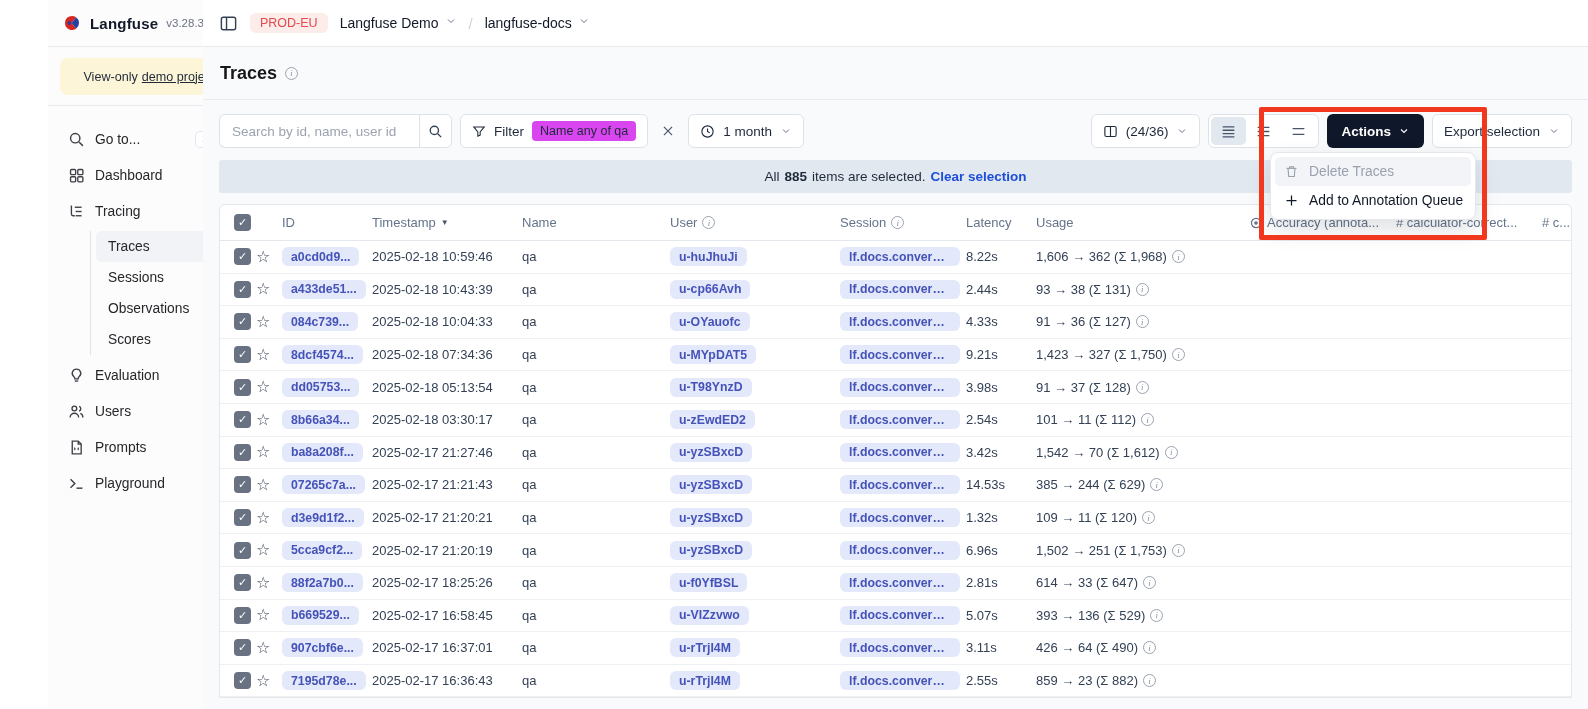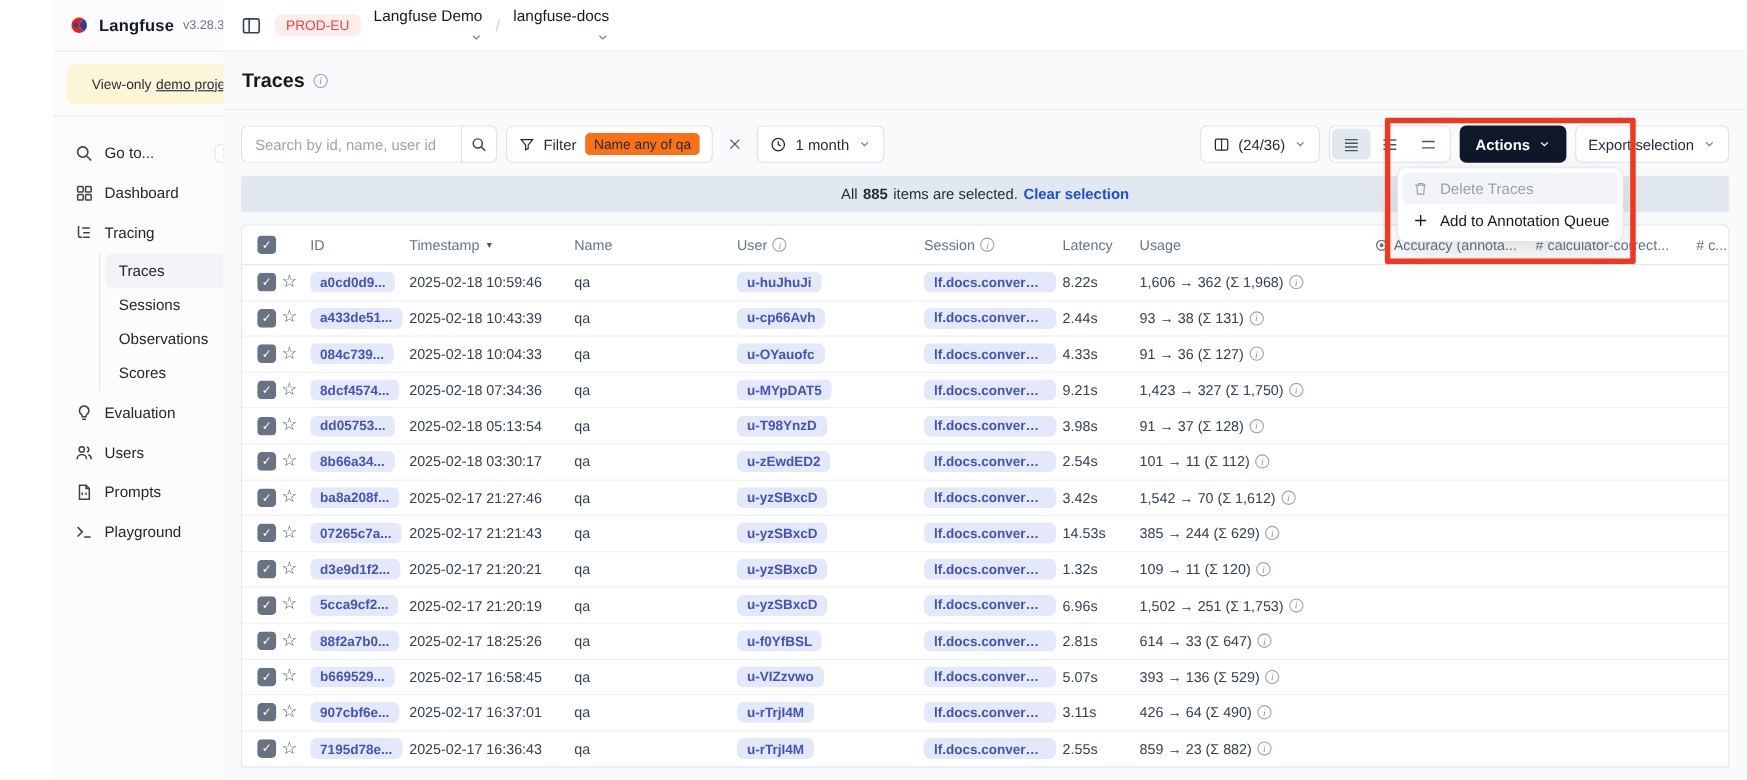--- a/index.html
+++ b/index.html
@@ -33,22 +33,22 @@
   .subnav li { height:31px; display:flex; align-items:center; padding-left:12px; margin-left:2px;
     font-size:13.8px; color:#27272a; border-radius:6px; cursor:pointer; }
   .subnav li.active { background:#f1f3f6; font-weight:500; }
 
   
   .topbar { position:absolute; left:203px; right:0; top:0; height:47px; background:#fff;
     border-bottom:1px solid #e8eaee; display:flex; align-items:center; gap:12px; padding:0 16px; }
   .panel-btn { color:#334155; cursor:pointer; display:flex; }
   .env-badge { background:#fcecea; color:#e5484d; font-size:12.5px; padding:3px 10px;
     border-radius:6px; font-weight:500; }
-  .crumb { display:flex; align-items:flex-end; gap:6px; font-size:14px; font-weight:500;
-    color:#111827; cursor:pointer;flex-direction:column; }
+  .crumb { display:flex; align-items:flex-start; gap:6px; font-size:14px; font-weight:500;
+    color:#111827; cursor:pointer; }
   .crumb-sep { color:#cbd5e1; font-size:15px; }
 
   
   .main { position:absolute; left:203px; right:0; top:47px; bottom:0; background:#f9fafb; }
   .page-head { height:53px; border-bottom:1px solid #e8eaee; display:flex; align-items:center;
     gap:8px; padding:0 17px; }
   .page-title { font-size:18px; font-weight:700; color:#18181b; }
   .info-i { display:inline-flex; width:13px; height:13px; border:1.3px solid #9aa3b0;
     border-radius:50%; align-items:center; justify-content:center; color:#8b94a3; flex:0 0 auto; }
   .info-i::after { content:"i"; font-size:9px; font-family:"Liberation Serif",serif; font-style:italic; }
@@ -57,21 +57,21 @@
   .tl, .tr { display:flex; align-items:center; gap:8px; }
   .ctrl { height:34px; background:#fff; border:1px solid #dde2e9; border-radius:6px;
     display:flex; align-items:center; gap:8px; padding:0 11px; font-size:13.5px; color:#1e293b; cursor:pointer; }
   .search-group { display:flex; }
   .search-input { width:200px; height:34px; border:1px solid #dde2e9; border-right:none;
     border-radius:6px 0 0 6px; padding:0 12px; font-size:13.5px; color:#334155; background:#fff;
     font-family:inherit; outline:none; }
   .search-input::placeholder { color:#9ca3af; }
   .search-btn { width:33px; height:34px; border:1px solid #dde2e9; border-radius:0 6px 6px 0;
     background:#fff; display:flex; align-items:center; justify-content:center; color:#334155; cursor:pointer; }
-  .filter-badge { background:#f97316; border-radius:4px; padding:3px 8px; font-size:12.5px; color:#1e293b; }
+  .filter-badge { background:#d946ef; border-radius:4px; padding:3px 8px; font-size:12.5px; color:#1e293b; }
   .x-btn { color:#475569; padding:0 5px; cursor:pointer; display:flex; }
   .seg-group { height:34px; background:#fff; border:1px solid #dde2e9; border-radius:6px;
     display:flex; align-items:center; padding:0 2px; }
   .seg { width:35px; height:28px; border-radius:5px; display:flex; align-items:center;
     justify-content:center; color:#475569; cursor:pointer; }
   .seg.sel { background:#e2e8f0; }
   .btn-dark { height:34px; background:#0f172a; color:#fff; border:none; border-radius:6px;
     display:flex; align-items:center; gap:7px; padding:0 14px; font-size:13.5px; font-weight:600; cursor:pointer; }
   .chev-s { color:#64748b; }
 

